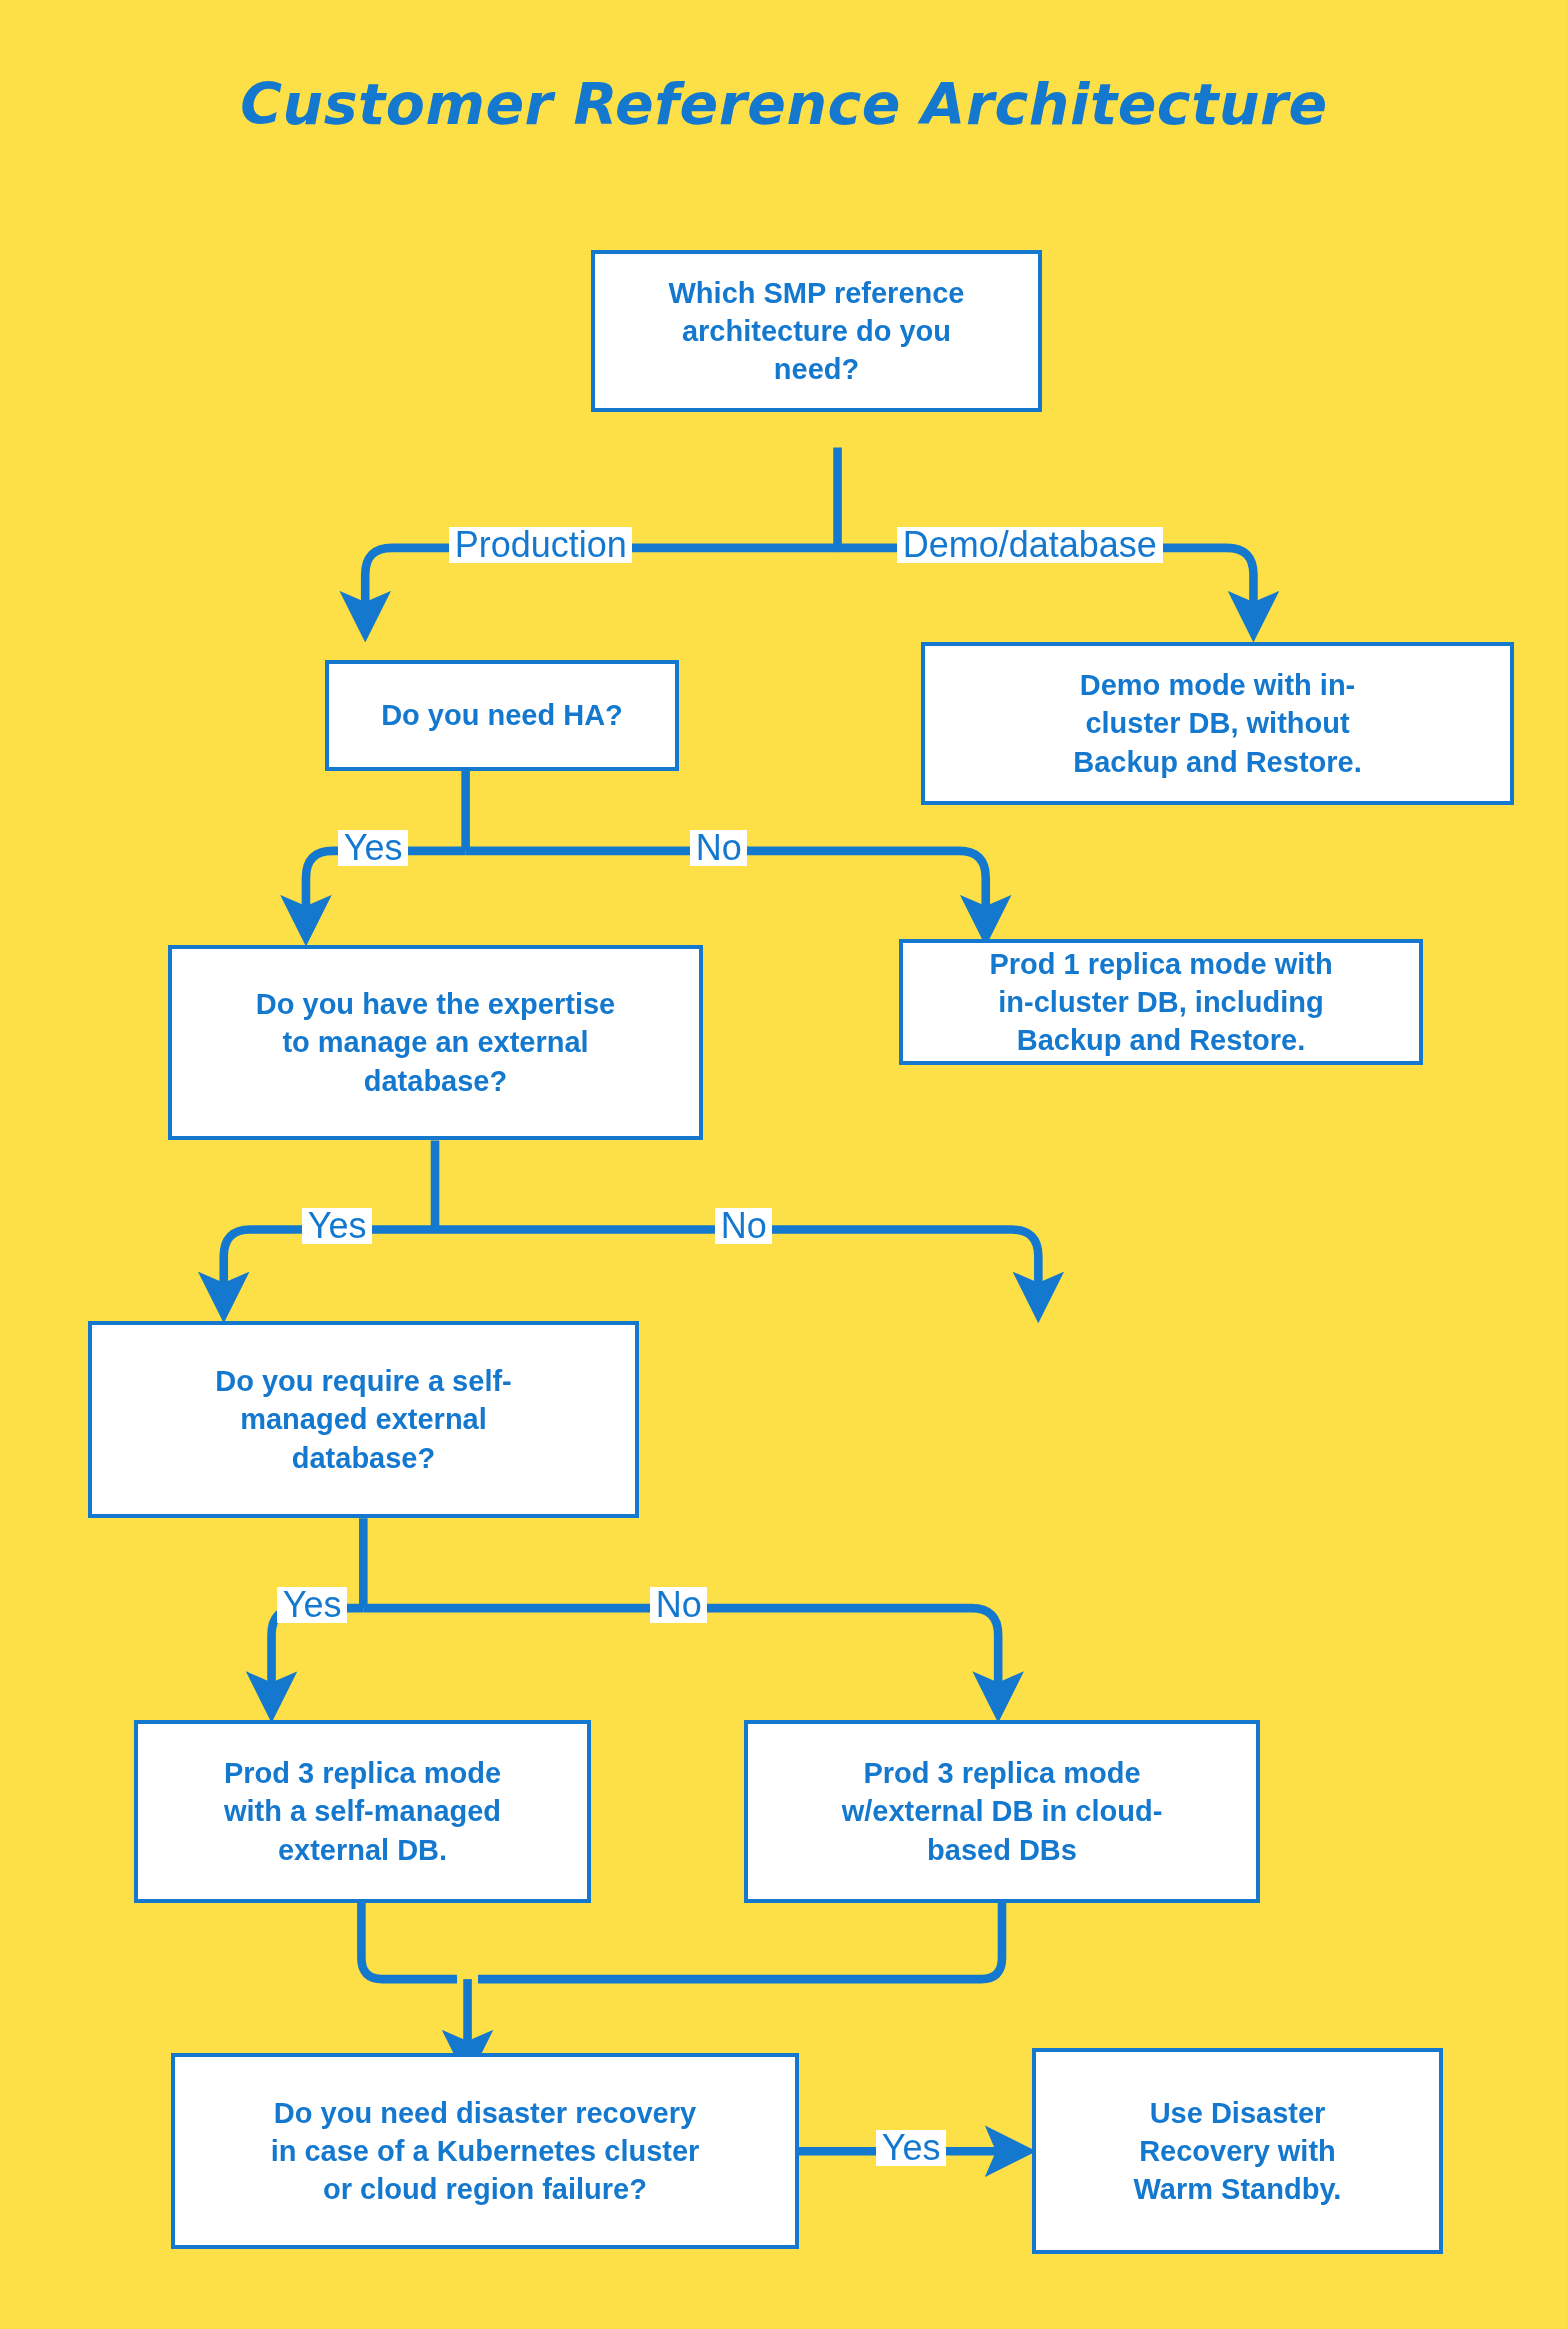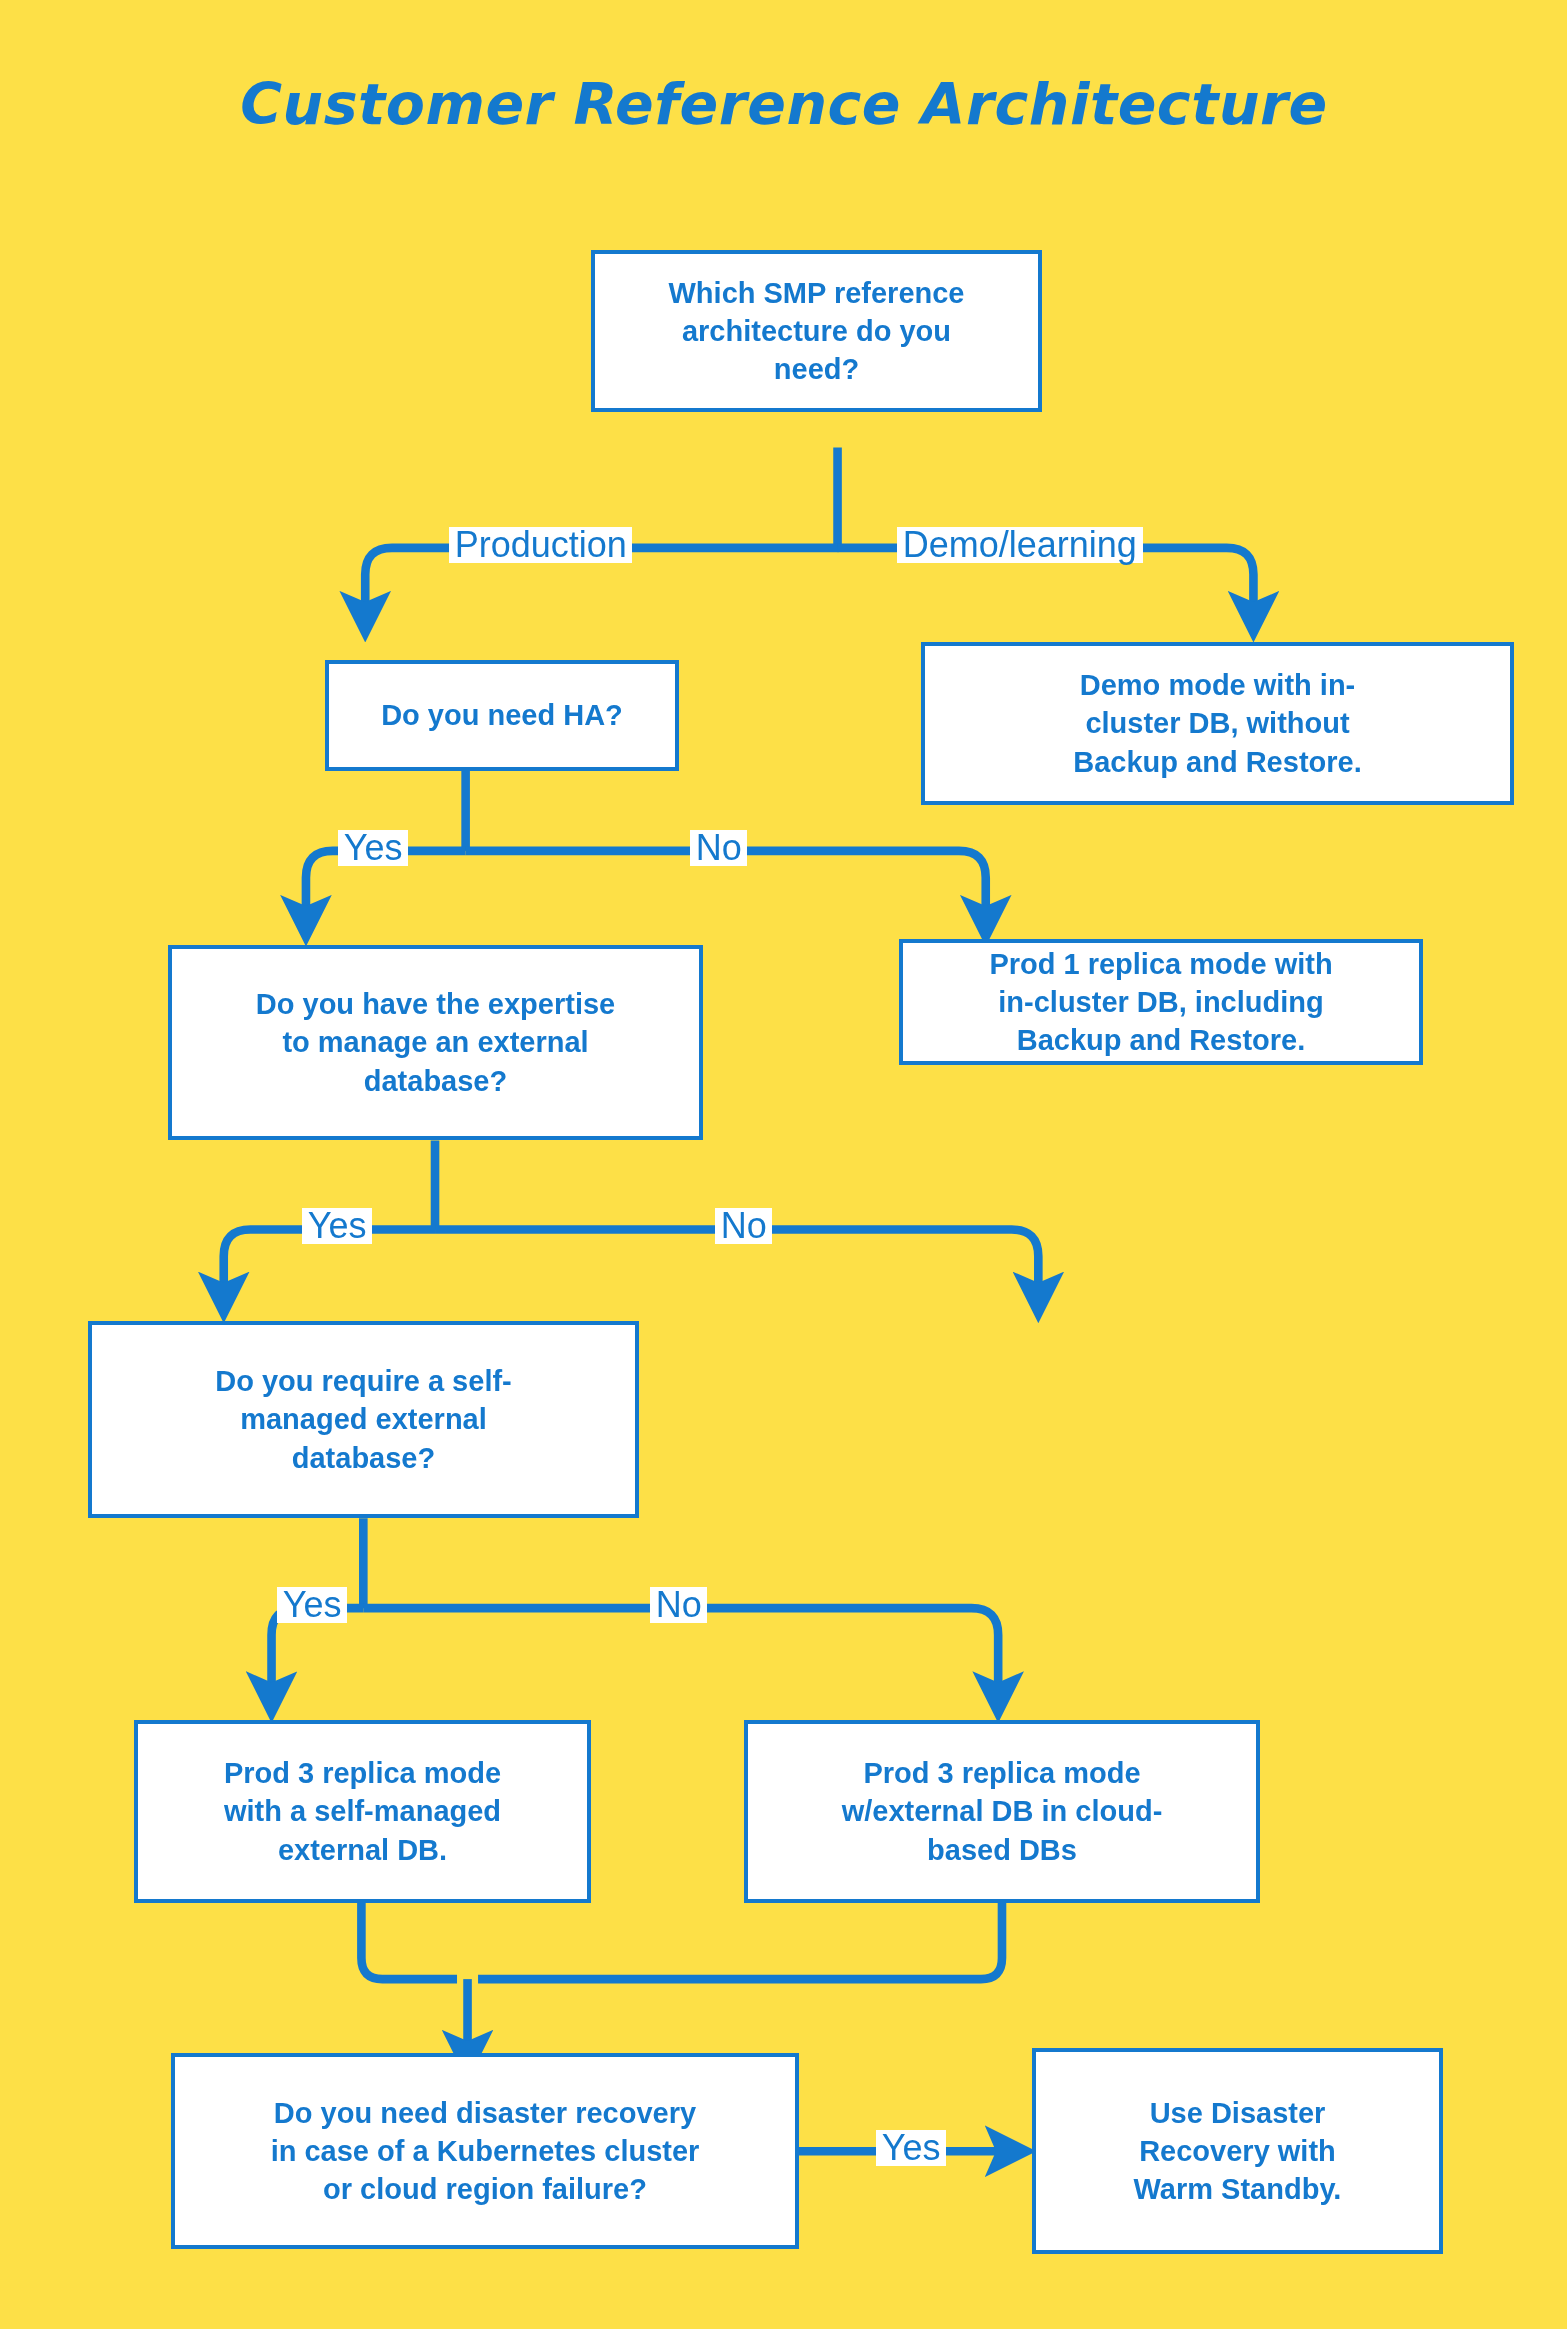--- a/index.html
+++ b/index.html
@@ -176,21 +176,21 @@
   </div>
 
   <div class="node" style="left:1032px; top:2048px; width:411px; height:206px;">
     <span class="node-text">Use Disaster
 Recovery with
 Warm Standby.</span>
   </div>
 
   <div class="edge-label" style="left:449px; top:527px;">Production</div>
 
-  <div class="edge-label" style="left:897px; top:527px;">Demo/learning</div>
+  <div class="edge-label" style="left:897px; top:527px;">Demo/database</div>
 
   <div class="edge-label" style="left:338px; top:830px;">Yes</div>
 
   <div class="edge-label" style="left:690px; top:830px;">No</div>
 
   <div class="edge-label" style="left:302px; top:1208px;">Yes</div>
 
   <div class="edge-label" style="left:715px; top:1208px;">No</div>
 
   <div class="edge-label" style="left:277px; top:1587px;">Yes</div>

